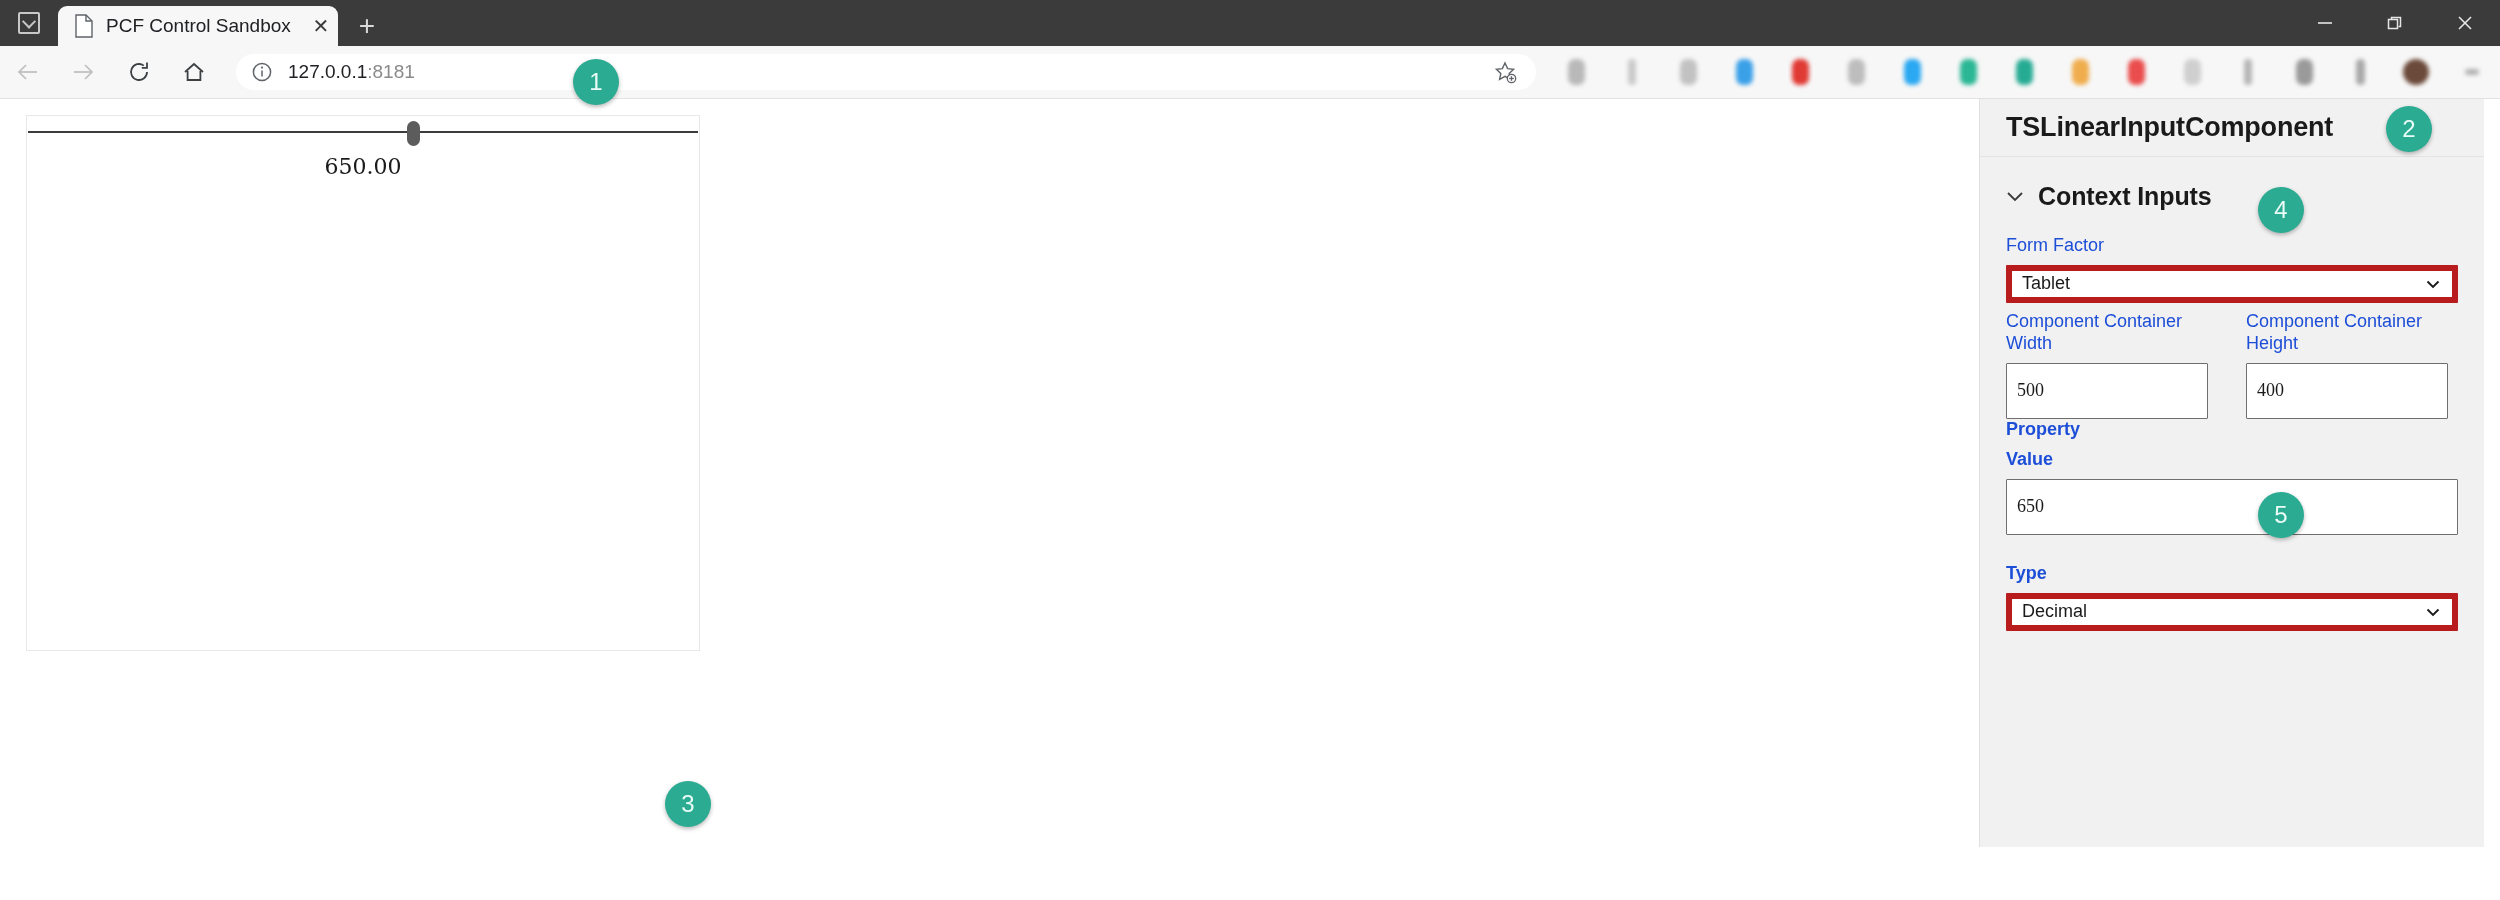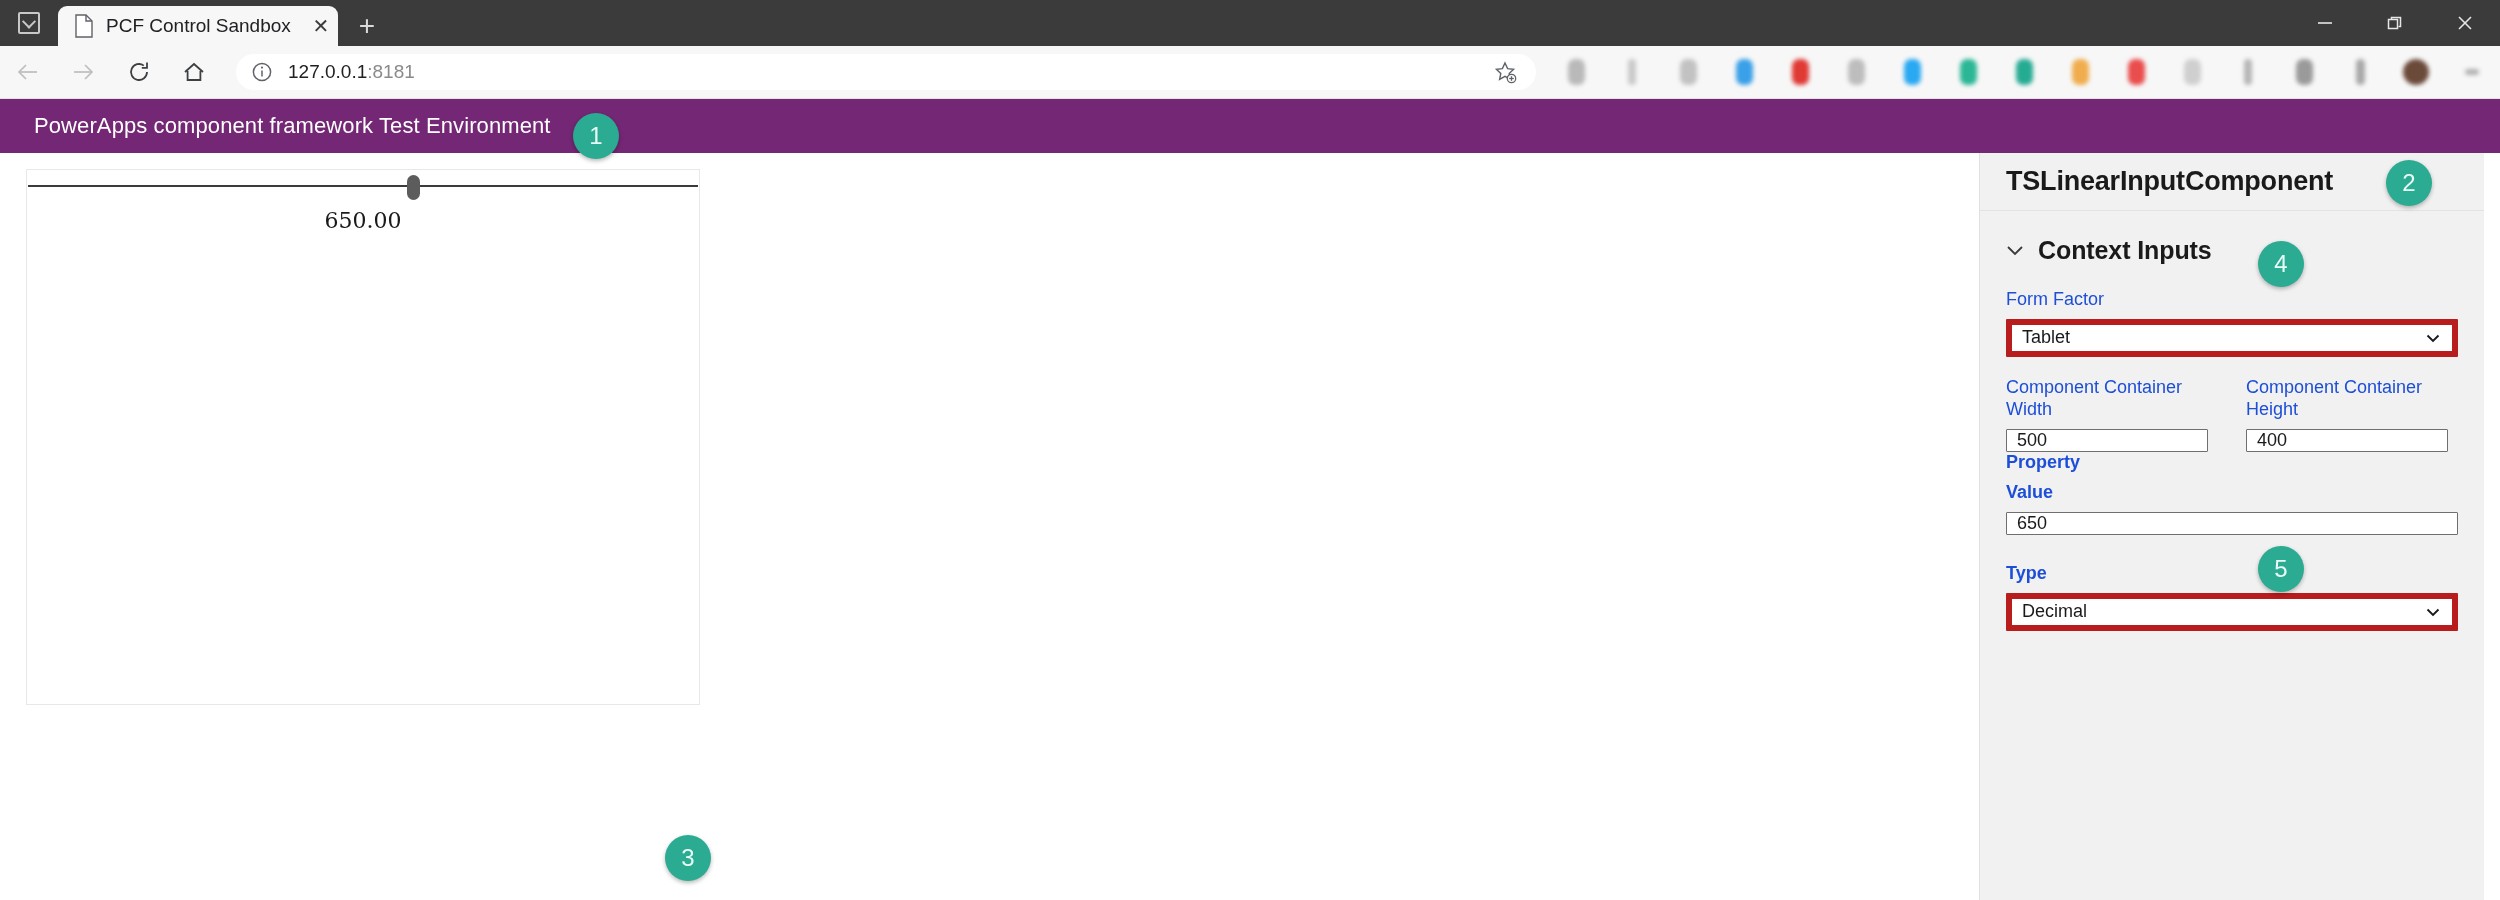--- a/index.html
+++ b/index.html
@@ -299,25 +299,25 @@
   }
   .field-label {
     font-size: 18px;
     color: #1d4ed8;
     margin-bottom: 8px;
     line-height: 1.22;
   }
   .field-label.bold { font-weight: bold; }
   .txt {
     width: 100%;
-    height: 23px;
+    height: 56px;
     background: #ffffff;
     border: 1px solid #6f6f6f;
     box-sizing: border-box;
-    font-family: Liberation Sans, sans-serif;
+    font-family: Liberation Serif, serif;
     font-size: 18px;
     color: #1a1a1a;
     padding: 0 10px;
     border-radius: 1px;
     display: flex;
     align-items: center;
   }
   .sel {
     width: 100%;
     height: 38px;
@@ -336,21 +336,21 @@
     position: absolute;
     right: 10px;
     top: 50%;
     transform: translateY(-50%);
     width: 18px; height: 18px;
     display: flex; align-items: center; justify-content: center;
   }
   .two-col {
     display: flex;
     gap: 38px;
-    margin-top: 20px;
+    margin-top: 8px;
   }
   .two-col > div { width: 202px; }
   .prop-readonly {
     font-size: 19px;
     color: #8e8e8e;
     padding-left: 8px;
     margin-top: 6px;
     margin-bottom: 24px;
   }
   .mt28 { margin-top: 28px; }
@@ -494,23 +494,20 @@
         </span>
       <span class="ext avatar">
           <i></i>
         </span>
       <span class="ext tiny">
           <i style="background:#b0b0b0"></i>
         </span>
     </div>
   </div>
 
-  <div class="pa-header">
-    <span class="pa-header-title">PowerApps component framework Test Environment</span>
-  </div>
 
   <div class="workarea">
 
     <div class="badge badge-1" style="top:-40px;">1</div>
 
     <div class="component-host">
       <div class="linear-input">
         <div class="slider-wrap">
           <div class="slider-track"></div>
           <div class="slider-thumb"></div>

